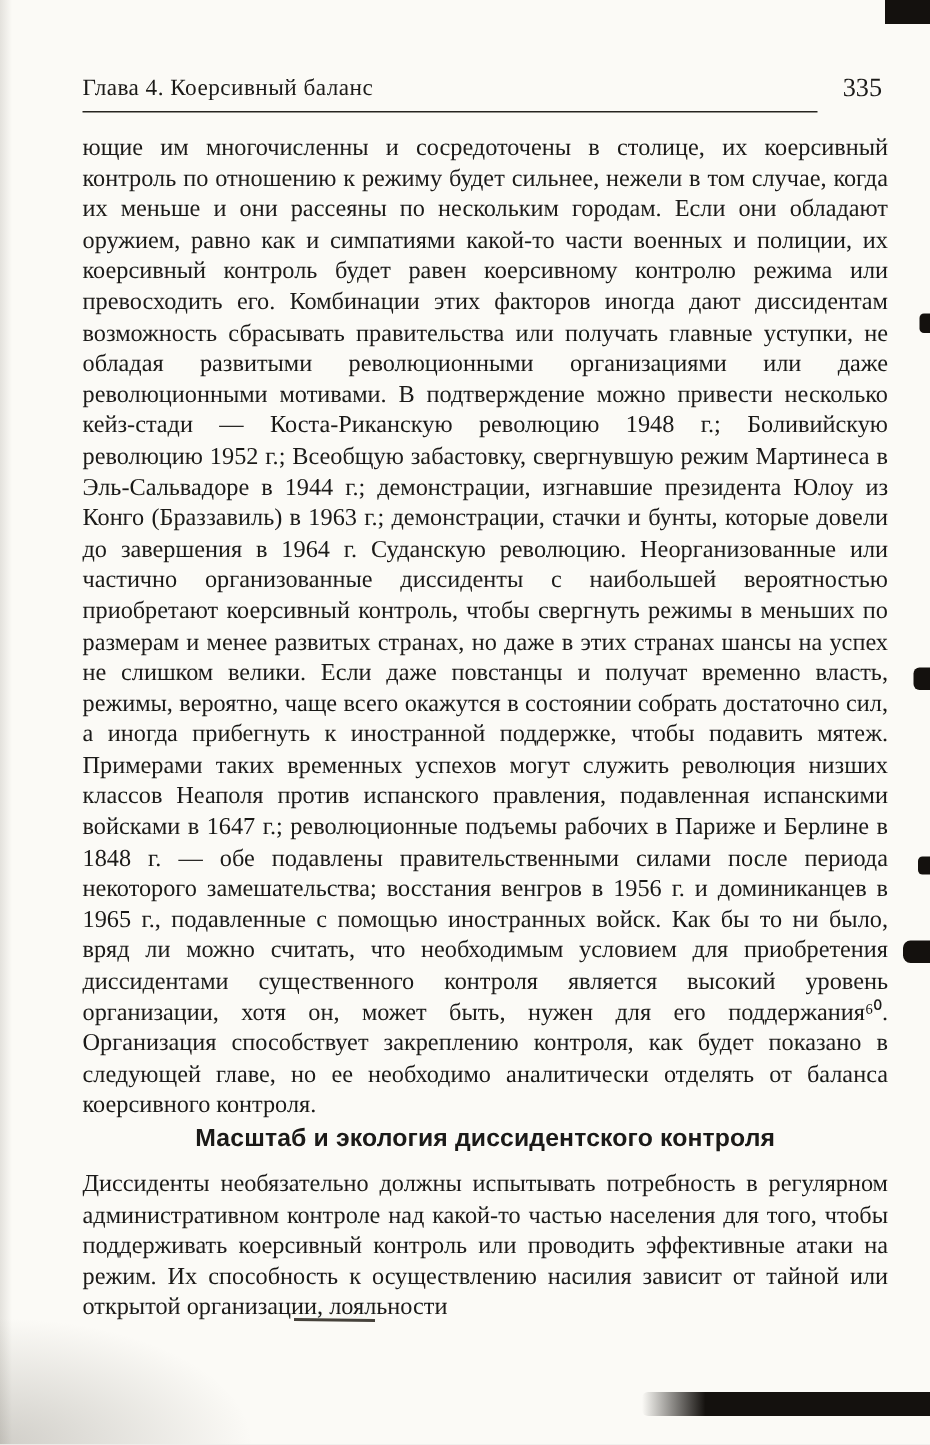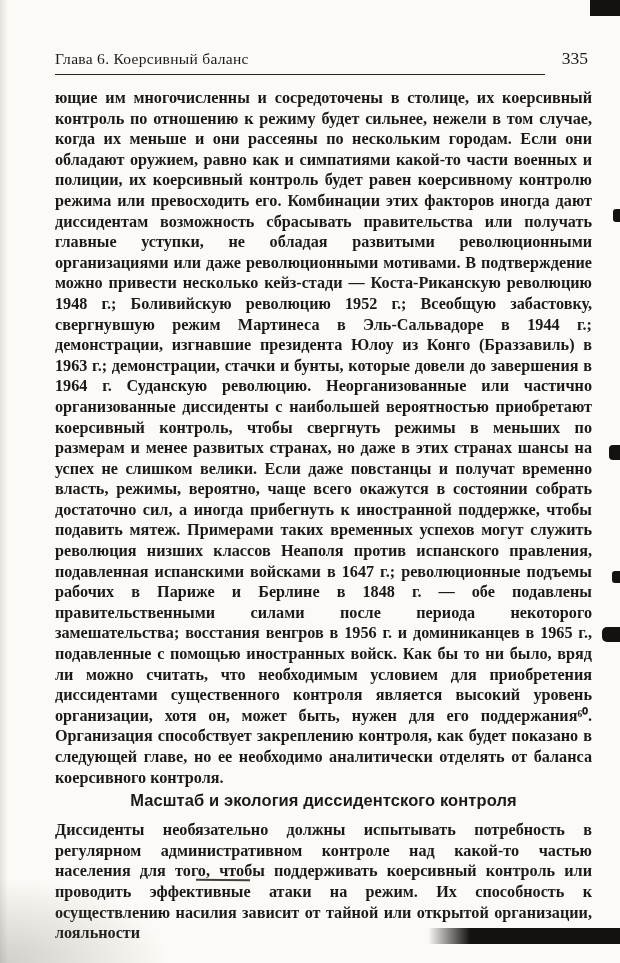--- a/index.html
+++ b/index.html
@@ -41,21 +41,20 @@
     right: 4px;
     top: -2px;
     font-weight: normal;
     font-size: 17.5px;
   }
   .body-text {
     font-size: 16.2px;
     line-height: 20.6px;
     text-align: justify;
     hyphens: auto;
-    font-weight: bold;
   }
   .section-heading {
     font-family: "Liberation Sans", sans-serif;
     font-weight: bold;
     font-size: 16.5px;
     text-align: center;
     margin: 3px 0 10px 0;
     letter-spacing: 0.1px;
   }
   
@@ -87,21 +86,21 @@
 </head>
 <body>
 
 <div class="page">
 
   <div class="edge-left"></div>
 
   <div class="content">
 
     <div class="page-header">
-      <span class="running-title">Глава 6. Коерсивный баланс</span>
+      <span class="running-title">Глава 4. Коерсивный баланс</span>
       <div class="header-rule"></div>
       <span class="page-number">335</span>
     </div>
 
     <p class="body-text">ющие им многочисленны и сосредоточены в столице, их коерсивный контроль по отношению к режиму будет сильнее, нежели в том случае, когда их меньше и они рассеяны по нескольким городам. Если они обладают оружием, равно как и симпатиями какой-то части военных и полиции, их коерсивный контроль будет равен коерсивному контролю режима или превосходить его. Комбинации этих факторов иногда дают диссидентам возможность сбрасывать правительства или получать главные уступки, не обладая развитыми революционными организациями или даже революционными мотивами. В подтверждение можно привести несколько кейз-стади — Коста-Риканскую революцию 1948 г.; Боливийскую революцию 1952 г.; Всеобщую забастовку, свергнувшую режим Мартинеса в Эль-Сальвадоре в 1944 г.; демонстрации, изгнавшие президента Юлоу из Конго (Браззавиль) в 1963 г.; демонстрации, стачки и бунты, которые довели до завершения в 1964 г. Суданскую революцию. Неорганизованные или частично организованные диссиденты с наибольшей вероятностью приобретают коерсивный контроль, чтобы свергнуть режимы в меньших по размерам и менее развитых странах, но даже в этих странах шансы на успех не слишком велики. Если даже повстанцы и получат временно власть, режимы, вероятно, чаще всего окажутся в состоянии собрать достаточно сил, а иногда прибегнуть к иностранной поддержке, чтобы подавить мятеж. Примерами таких временных успехов могут служить революция низших классов Неаполя против испанского правления, подавленная испанскими войсками в 1647 г.; революционные подъемы рабочих в Париже и Берлине в 1848 г. — обе подавлены правительственными силами после периода некоторого замешательства; восстания венгров в 1956 г. и доминиканцев в 1965 г., подавленные с помощью иностранных войск. Как бы то ни было, вряд ли можно считать, что необходимым условием для приобретения диссидентами существенного контроля является высокий уровень организации, хотя он, может быть, нужен для его поддержания⁶⁰. Организация способствует закреплению контроля, как будет показано в следующей главе, но ее необходимо аналитически отделять от баланса коерсивного контроля.</p>
 
     <h2 class="section-heading">Масштаб и экология диссидентского контроля</h2>
 
     <p class="body-text">Диссиденты необязательно должны испытывать потребность в регулярном административном контроле над какой-то частью населения для того, чтобы поддерживать коерсивный контроль или проводить эффективные атаки на режим. Их способность к осуществлению насилия зависит от тайной или открытой организации, лояльности</p>
 

